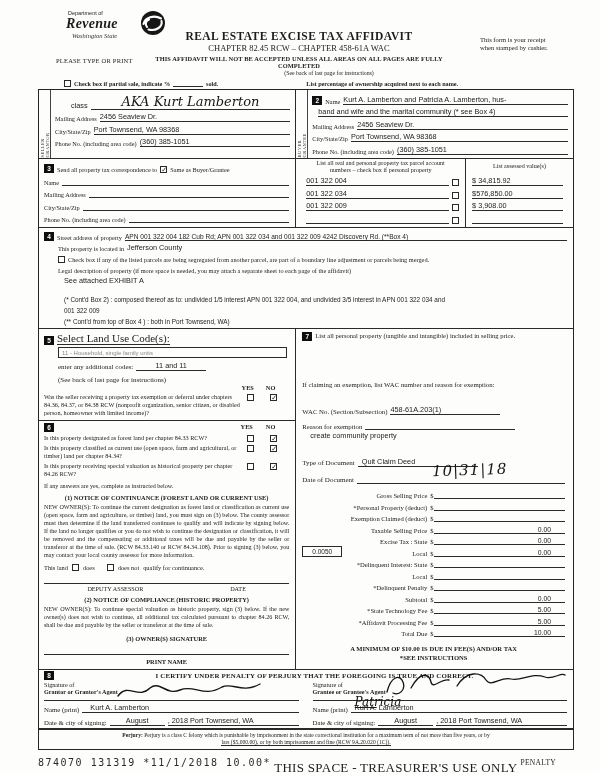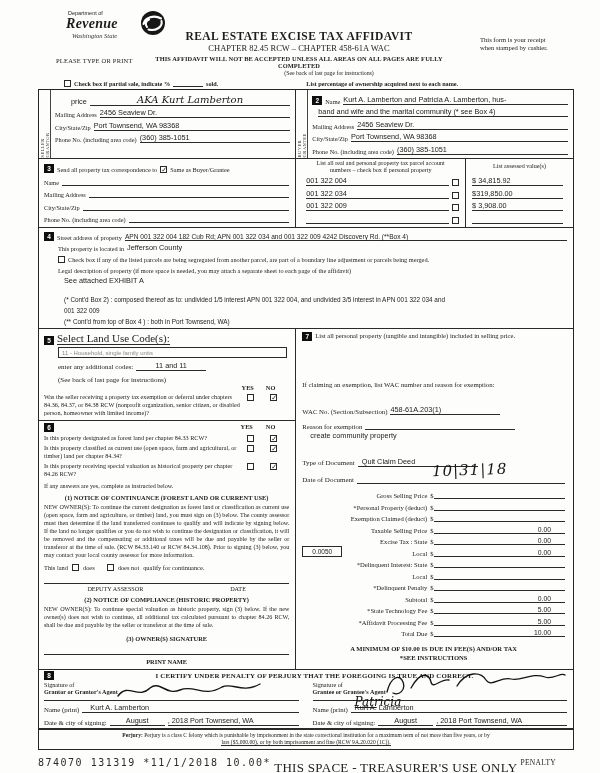--- a/index.html
+++ b/index.html
@@ -37,21 +37,21 @@
   .badge { display:inline-flex; width:10px; height:9px; background:#0e0e0e; color:#fff;
            font:bold 6.5px "Liberation Sans",sans-serif; align-items:center; justify-content:center;
            flex:none; }
   .lbl { font-size:6.3px; white-space:nowrap; }
   .tv  { font-family:"Liberation Sans",sans-serif; font-size:7.3px; white-space:nowrap; }
   .u   { border-bottom:1px solid #2a2a2a; }
   .fill{ flex:1; }
   .fl  { display:flex; align-items:flex-end; gap:3px; min-height:11px; margin-top:1.5px; }
   .cb  { display:inline-block; width:7px; height:7px; border:1px solid #2a2a2a; flex:none;
          font:7px/7px "DejaVu Sans",sans-serif; text-align:center; background:#fff; }
-  .hand{ font-family:"DejaVu Serif",serif; font-style:italic; font-size:10px; color:#161616; }
+  .hand{ font-family:"DejaVu Serif",serif; font-style:italic; font-size:13px; color:#161616; }
 
   .party { display:flex; }
   .vstrip { width:12px; border-right:1px solid #444; display:flex; justify-content:center;
             padding-top:4px; }
   .vstrip span { writing-mode:vertical-rl; transform:rotate(180deg); font-size:4.6px;
                  letter-spacing:.4px; color:#333; line-height:5px; }
   .pfields { flex:1; padding:2px 5px 3px 4px; }
 
   .corr-left { padding:2px 6px 3px 5px; }
   .parcel-head { display:grid; grid-template-columns:61% 39%; font-size:6.1px; text-align:center; }
@@ -149,21 +149,21 @@
   <div class="form">
 
     <div class="grid2 brow">
       <div class="party">
         <div class="vstrip">
           <span>SELLER</span>
           <span>GRANTOR</span>
         </div>
         <div class="pfields">
           <div class="fl" style="padding-left:16px">
-            <span class="tv">price</span>
+            <span class="tv">class</span>
             <span class="hand u fill" style="text-align:center">AKA Kurt Lamberton</span>
           </div>
           <div class="fl">
             <span class="lbl">Mailing Address</span>
             <span class="tv u fill">2456 Seaview Dr.</span>
           </div>
           <div class="fl">
             <span class="lbl">City/State/Zip</span>
             <span class="tv u fill">Port Townsend, WA 98368</span>
           </div>
@@ -253,21 +253,21 @@
             <div class="fl">
                   <span class="tv u fill"></span>
                   <span class="cb"></span>
                 </div>
           </div>
           <div class="assessed-col">
             <div class="fl">
                   <span class="tv u fill">$ 34,815.92</span>
                 </div>
             <div class="fl">
-                  <span class="tv u fill">$319,850.00</span>
+                  <span class="tv u fill">$576,850.00</span>
                 </div>
             <div class="fl">
                   <span class="tv u fill">$    3,908.00</span>
                 </div>
             <div class="fl">
                   <span class="tv u fill"></span>
                 </div>
           </div>
         </div>
       </div>

